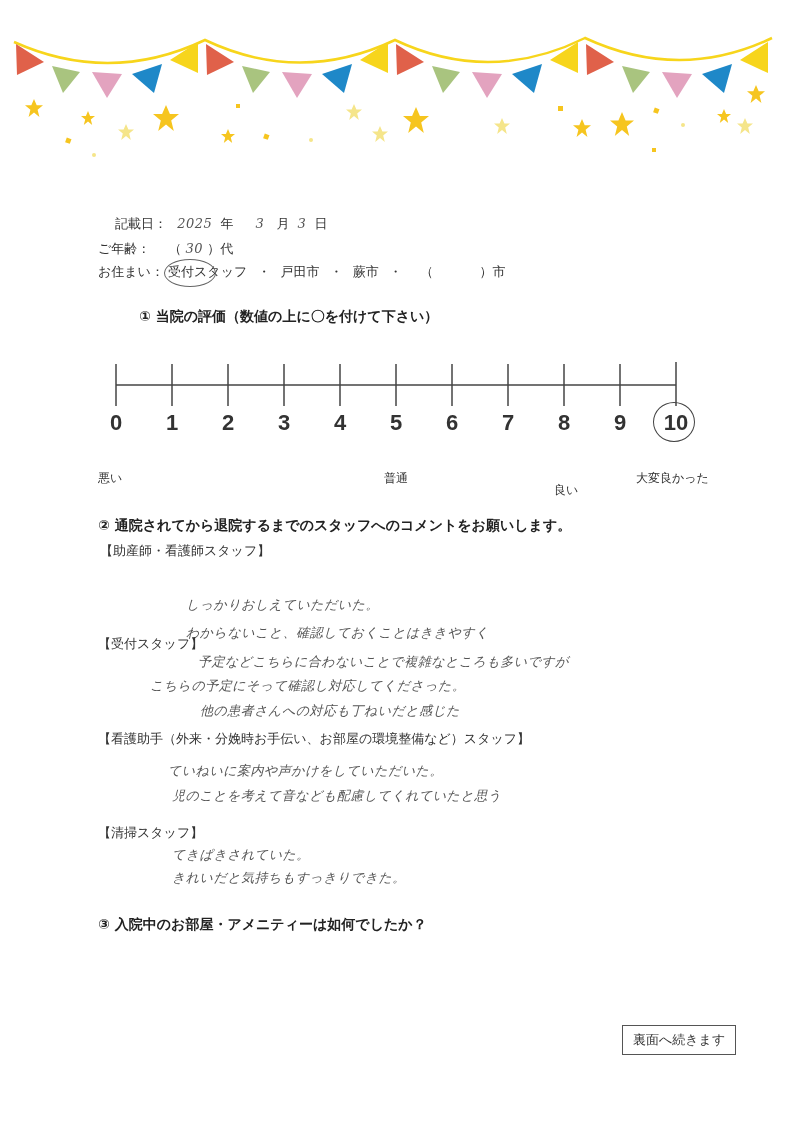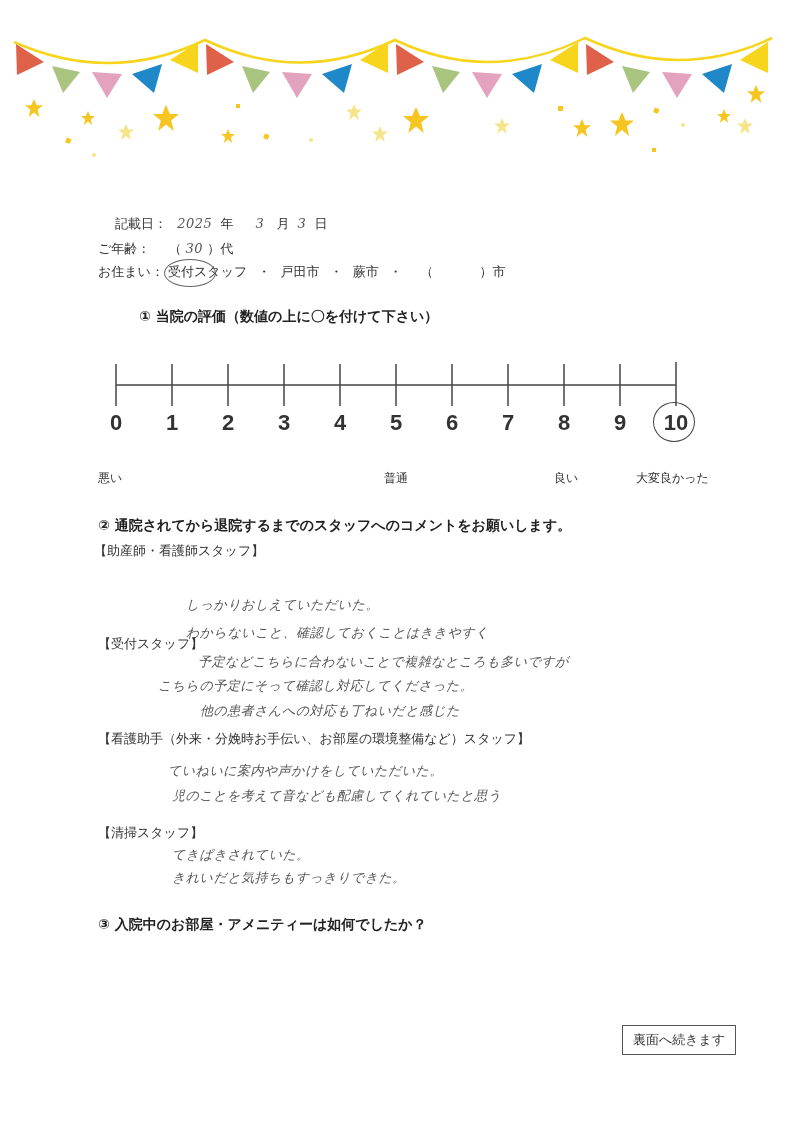--- a/index.html
+++ b/index.html
@@ -136,32 +136,32 @@
 <div class="abs tick-label" style="left:376px; top:410px;">5</div>
 <div class="abs tick-label" style="left:432px; top:410px;">6</div>
 <div class="abs tick-label" style="left:488px; top:410px;">7</div>
 <div class="abs tick-label" style="left:544px; top:410px;">8</div>
 <div class="abs tick-label" style="left:600px; top:410px;">9</div>
 <div class="abs tick-label" style="left:656px; top:410px;">10</div>
 <div class="abs circle" style="left:653px; top:402px; width:40px; height:38px;"></div>
 
 <div class="abs scale-word" style="left:98px; top:470px;">悪い</div>
 <div class="abs scale-word" style="left:384px; top:470px;">普通</div>
-<div class="abs scale-word" style="left:554px; top:470px;">良い</div>
+<div class="abs scale-word" style="left:554px; top:482px;">良い</div>
 <div class="abs scale-word" style="left:636px; top:470px;">大変良かった</div>
 
 <div class="abs heading" style="left:98px; top:517px;">②  通院されてから退院するまでのスタッフへのコメントをお願いします。</div>
 
-<div class="abs subhead" style="left:94px; top:542px;">【助産師・看護師スタッフ】</div>
+<div class="abs subhead" style="left:100px; top:542px;">【助産師・看護師スタッフ】</div>
 <div class="abs hand" style="left:186px; top:582px;margin-top:42px;">わからないこと、確認しておくことはききやすく</div>
 <div class="abs hand" style="left:186px; top:596px;">しっかりおしえていただいた。</div>
 
 <div class="abs subhead" style="left:98px; top:635px;">【受付スタッフ】</div>
 <div class="abs hand" style="left:198px; top:653px;">予定などこちらに合わないことで複雑なところも多いですが</div>
-<div class="abs hand" style="left:158px; top:677px;font-family:Liberation Serif, serif;">こちらの予定にそって確認し対応してくださった。</div>
+<div class="abs hand" style="left:150px; top:677px;font-family:Liberation Serif, serif;">こちらの予定にそって確認し対応してくださった。</div>
 <div class="abs hand" style="left:200px; top:702px;">他の患者さんへの対応も丁ねいだと感じた</div>
 
 <div class="abs subhead" style="left:98px; top:730px;">【看護助手（外来・分娩時お手伝い、お部屋の環境整備など）スタッフ】</div>
 <div class="abs hand" style="left:168px; top:762px;">ていねいに案内や声かけをしていただいた。</div>
 <div class="abs hand" style="left:172px; top:787px;">児のことを考えて音なども配慮してくれていたと思う</div>
 
 <div class="abs subhead" style="left:98px; top:824px;">【清掃スタッフ】</div>
 <div class="abs hand" style="left:172px; top:846px;">てきぱきされていた。</div>
 <div class="abs hand" style="left:172px; top:869px;">きれいだと気持ちもすっきりできた。</div>
 

